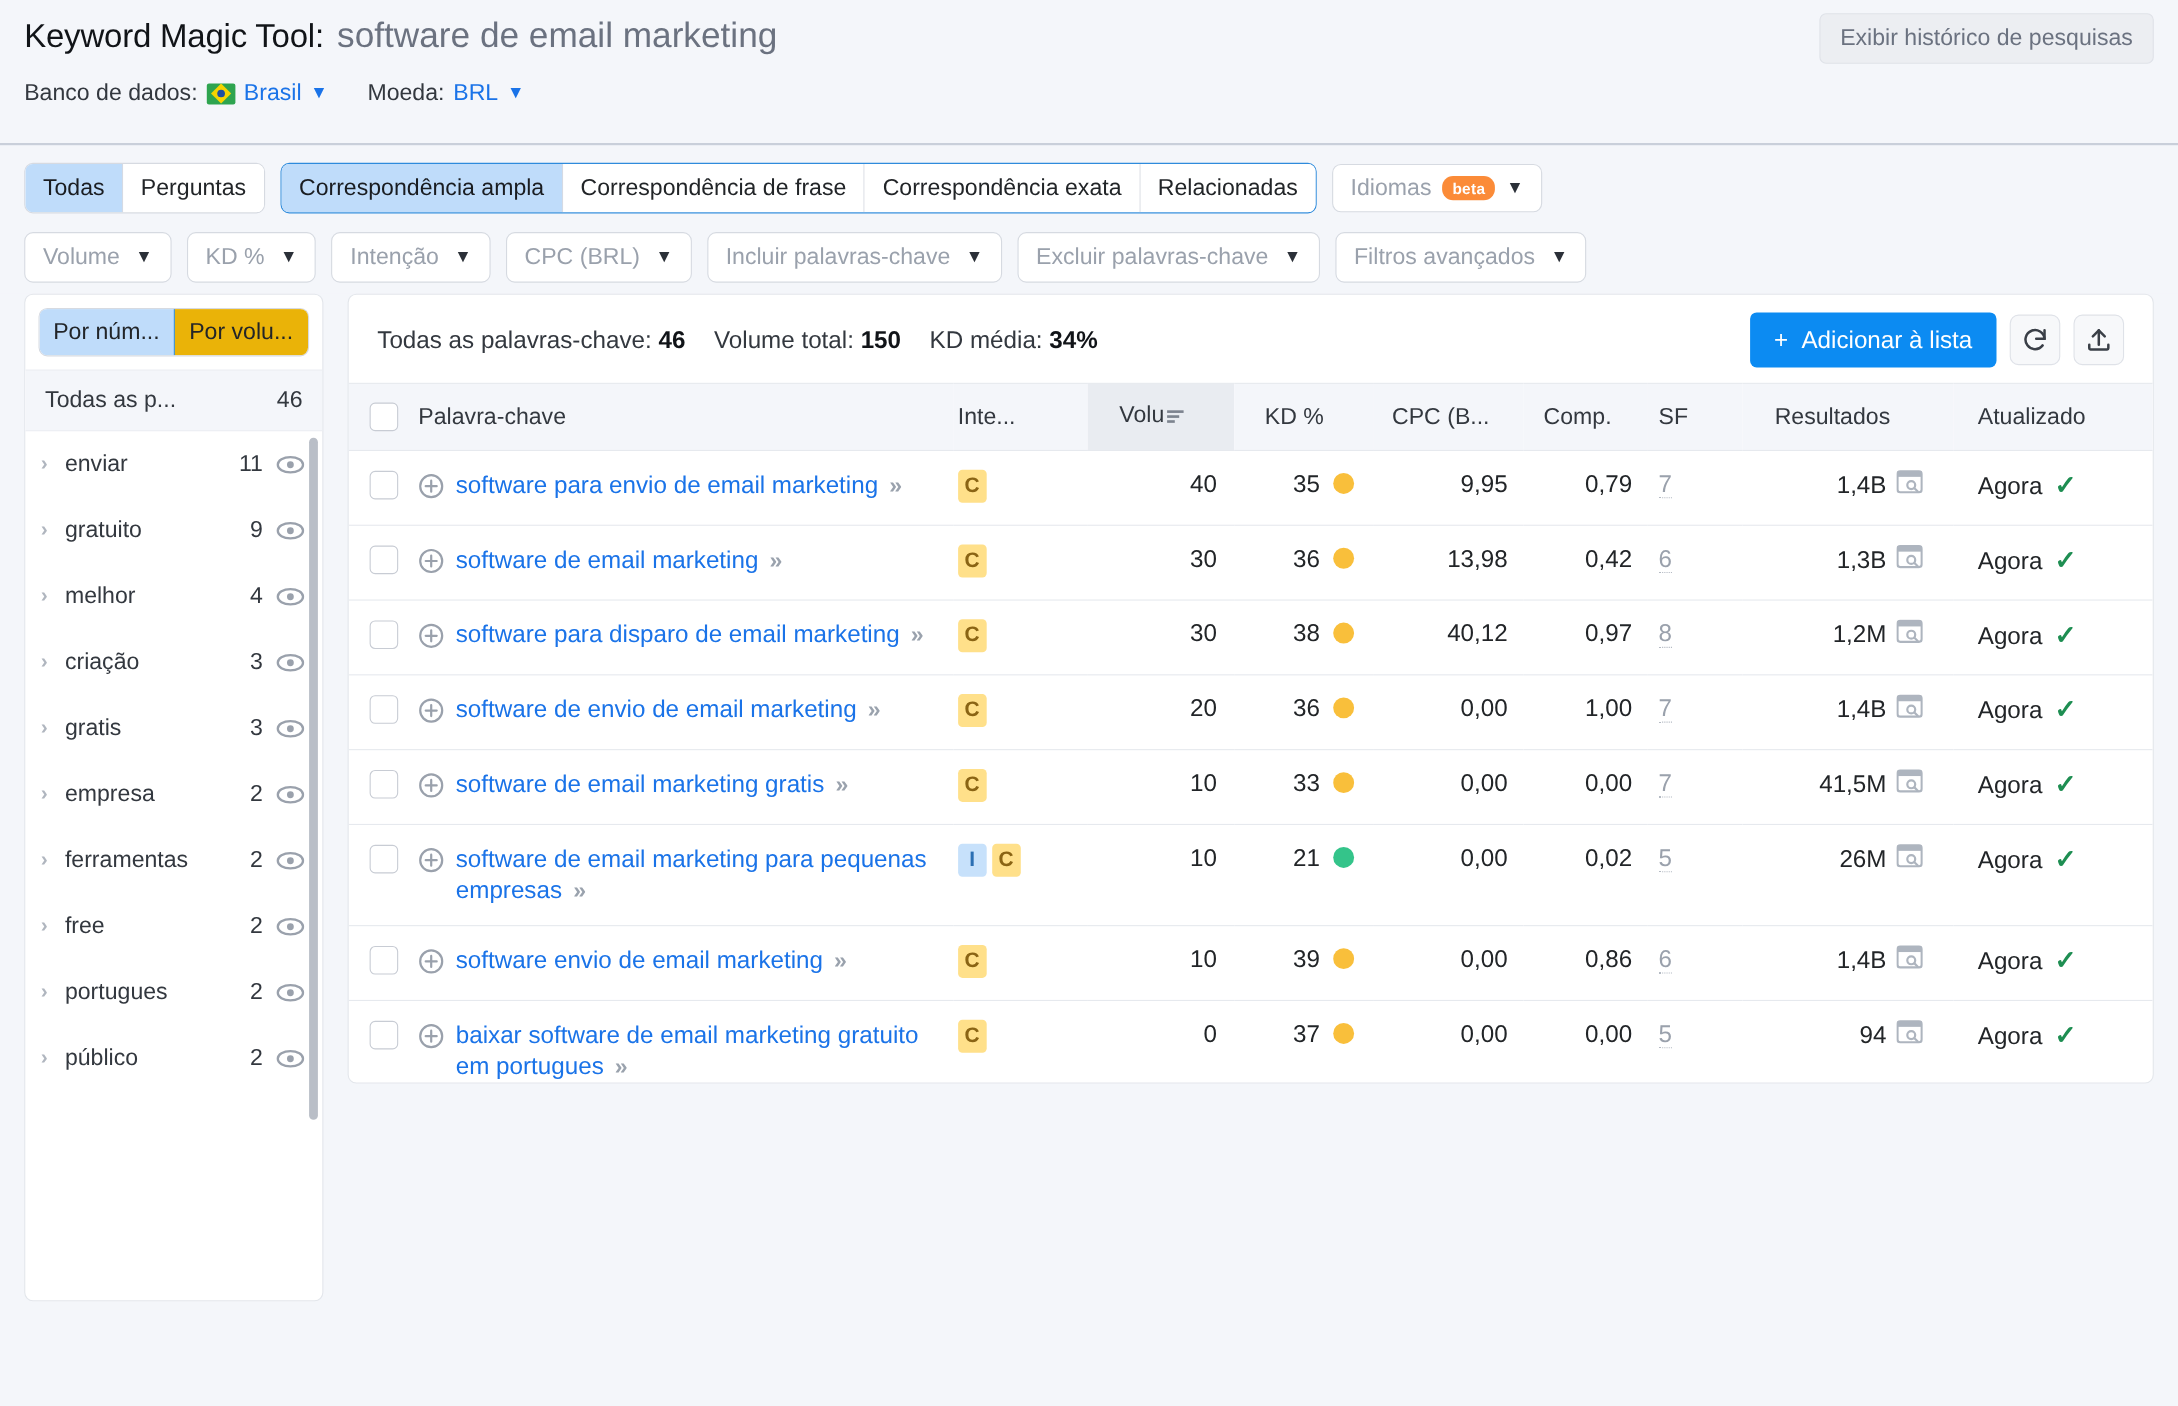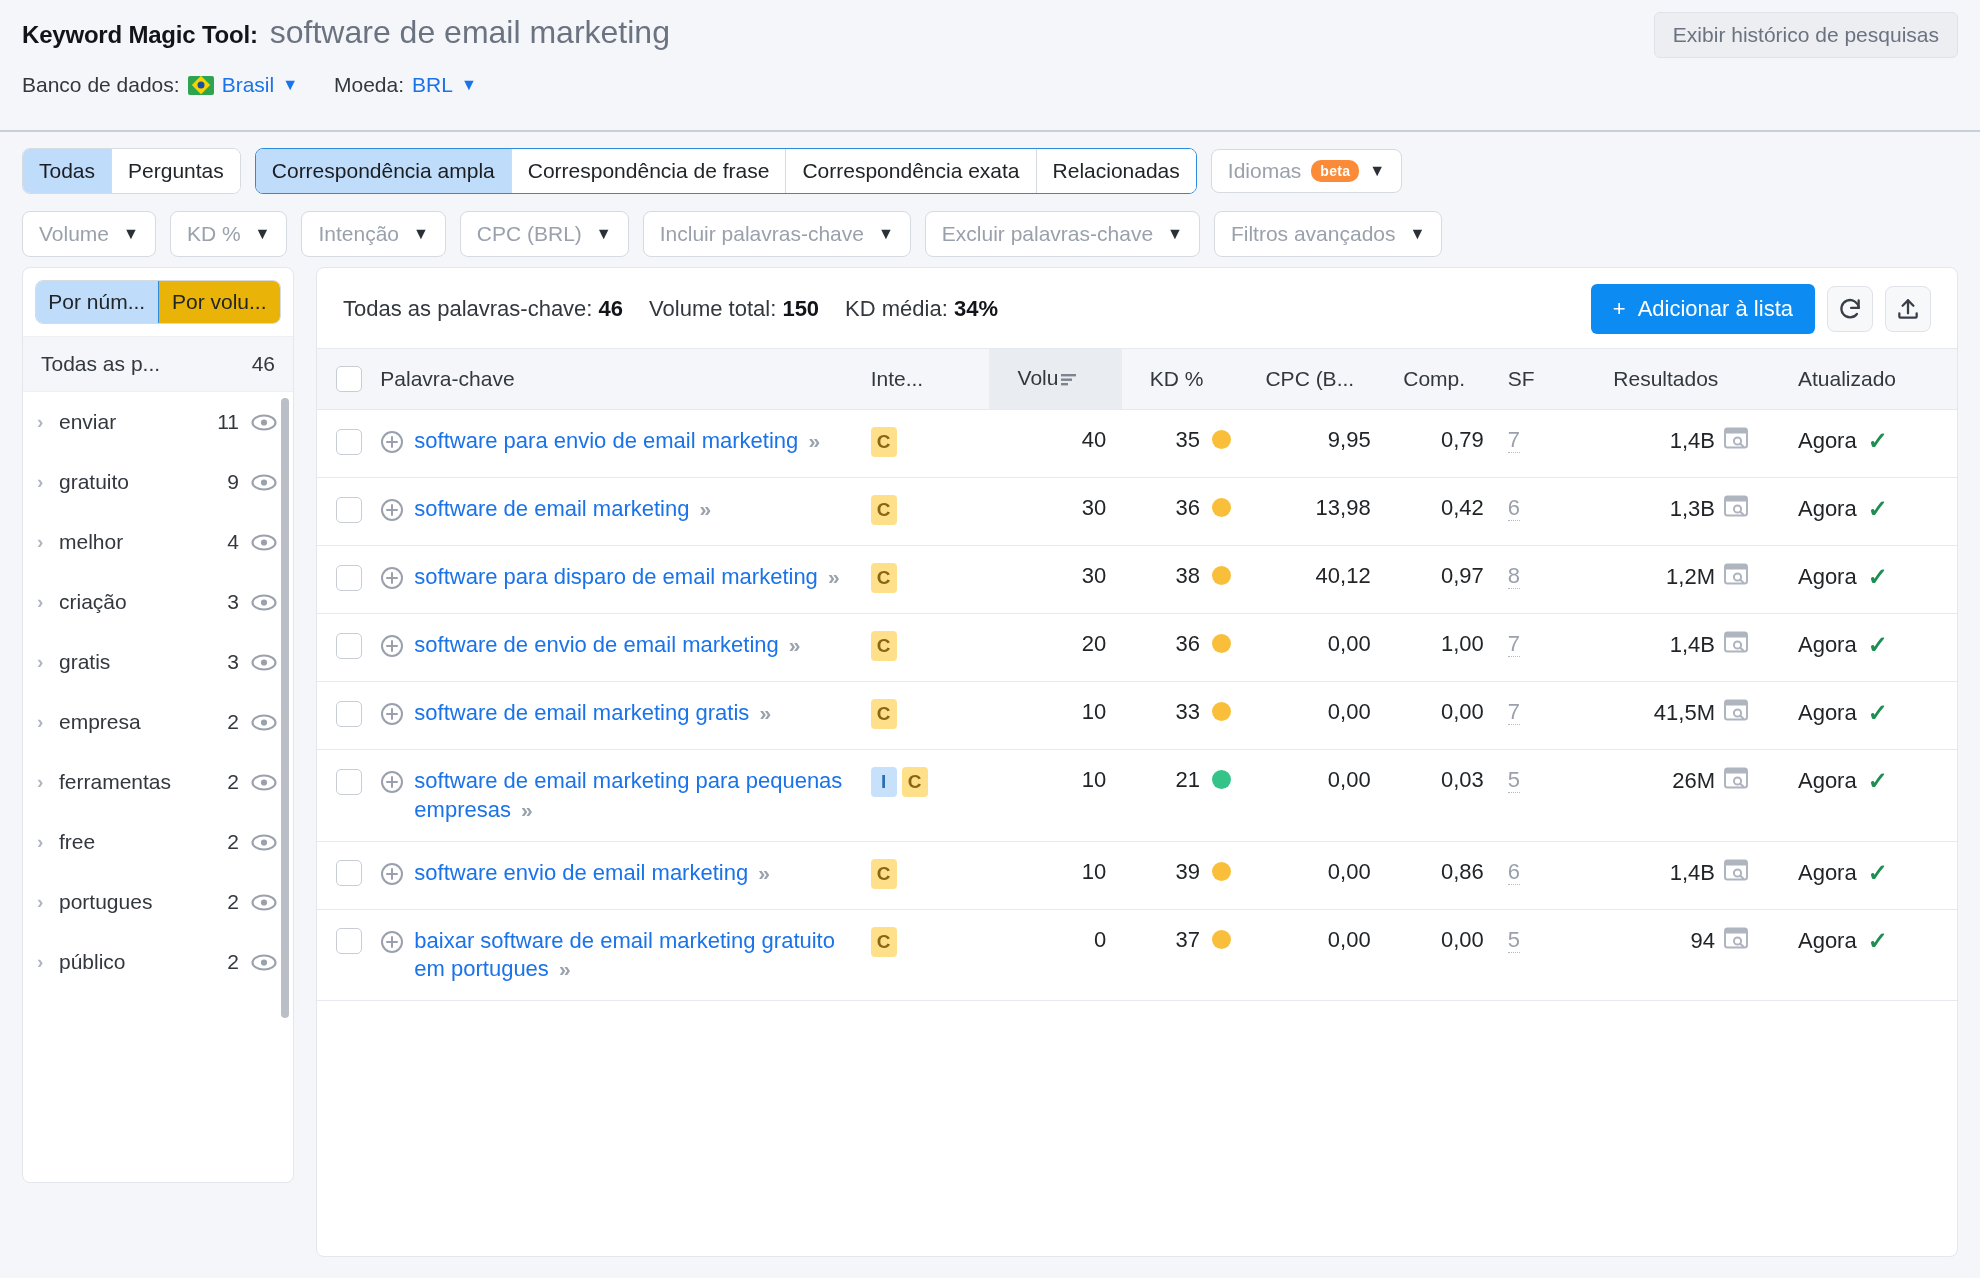--- a/index.html
+++ b/index.html
@@ -13,21 +13,21 @@
 
   
   .header {
     position: relative;
     padding: 14px 22px 0 22px;
     height: 132px;
     background: #f4f6fa;
     border-bottom: 2px solid #c9cfda;
   }
   .title-row { display: flex; align-items: baseline; gap: 12px; }
-  .title-main { font-size: 24px; font-weight: bold; color: #111418; letter-spacing: -0.2px; }
+  .title-main { font-size: 30px; font-weight: normal; color: #111418; letter-spacing: -0.2px; }
   .title-query { font-size: 32px; color: #6b7280; }
   .hist-btn {
     position: absolute; top: 12px; right: 22px;
     background: #eceef2; border: 1px solid #dfe2e8; border-radius: 6px;
     color: #6b7280; font-size: 21px; padding: 10px 18px; cursor: pointer;
     font-family: "Liberation Sans", sans-serif;
   }
   .meta-row { display: flex; align-items: center; gap: 36px; margin-top: 22px; }
   .meta-item { display: flex; align-items: center; gap: 8px; font-size: 21px; color: #3a3f47; }
   .meta-label { color: #33383f; }
@@ -113,21 +113,21 @@
   .eye { width: 24px; height: 16px; position: relative; }
   .eye svg { display: block; }
   .side-scrollbar {
     position: absolute; right: 4px; top: 6px; width: 8px; height: 620px;
     background: #b9bec7; border-radius: 5px;
   }
 
   
   .main {
     flex: 1; background: #fff; border: 1px solid #e3e6eb; border-radius: 8px;
-    display: flex; flex-direction: column; overflow: hidden; height: 990px;
+    display: flex; flex-direction: column; overflow: hidden; height: 718px;
   }
   .main-toolbar {
     display: flex; align-items: center; justify-content: space-between;
     padding: 16px 26px 14px 26px;
   }
   .stats { display: flex; gap: 26px; font-size: 22px; color: #33383f; }
   .stats b { color: #111418; }
   .tool-actions { display: flex; align-items: center; gap: 12px; }
   .btn-primary {
     display: flex; align-items: center; gap: 12px;
@@ -632,21 +632,21 @@
                     <circle cx="12" cy="12" r="10" fill="none" stroke="#9aa1ac" stroke-width="2"></circle>
                     <path d="M12 7v10M7 12h10" stroke="#9aa1ac" stroke-width="2" stroke-linecap="round"></path>
                   </svg></span>
                 <span class="kw-link">software de email marketing para pequenas empresas <span class="chev2">»</span></span>
               </div>
             </td>
             <td class="c-intent"><span class="badge badge-I">I</span><span class="badge badge-C">C</span></td>
             <td class="c-vol">10</td>
             <td class="c-kd"><span>21</span><span class="kd-dot" style="background: rgb(52, 196, 138);"></span></td>
             <td class="c-cpc">0,00</td>
-            <td class="c-comp">0,03</td>
+            <td class="c-comp">0,02</td>
             <td class="c-sf"><span class="sf-link">5</span></td>
             <td class="c-res"><span class="res-cell">
                 <span>26M</span>
                 <span><svg width="24" height="22" viewBox="0 0 24 22">
                     <rect x="1" y="1.5" width="22" height="19" rx="2.5" fill="none" stroke="#aeb5bf" stroke-width="2"></rect>
                     <rect x="1" y="1.5" width="22" height="5" fill="#aeb5bf"></rect>
                     <circle cx="13.5" cy="14" r="3.6" fill="none" stroke="#aeb5bf" stroke-width="2"></circle>
                     <path d="M16.4 16.8l3 3" stroke="#aeb5bf" stroke-width="2" stroke-linecap="round"></path>
                   </svg></span>
               </span></td>

